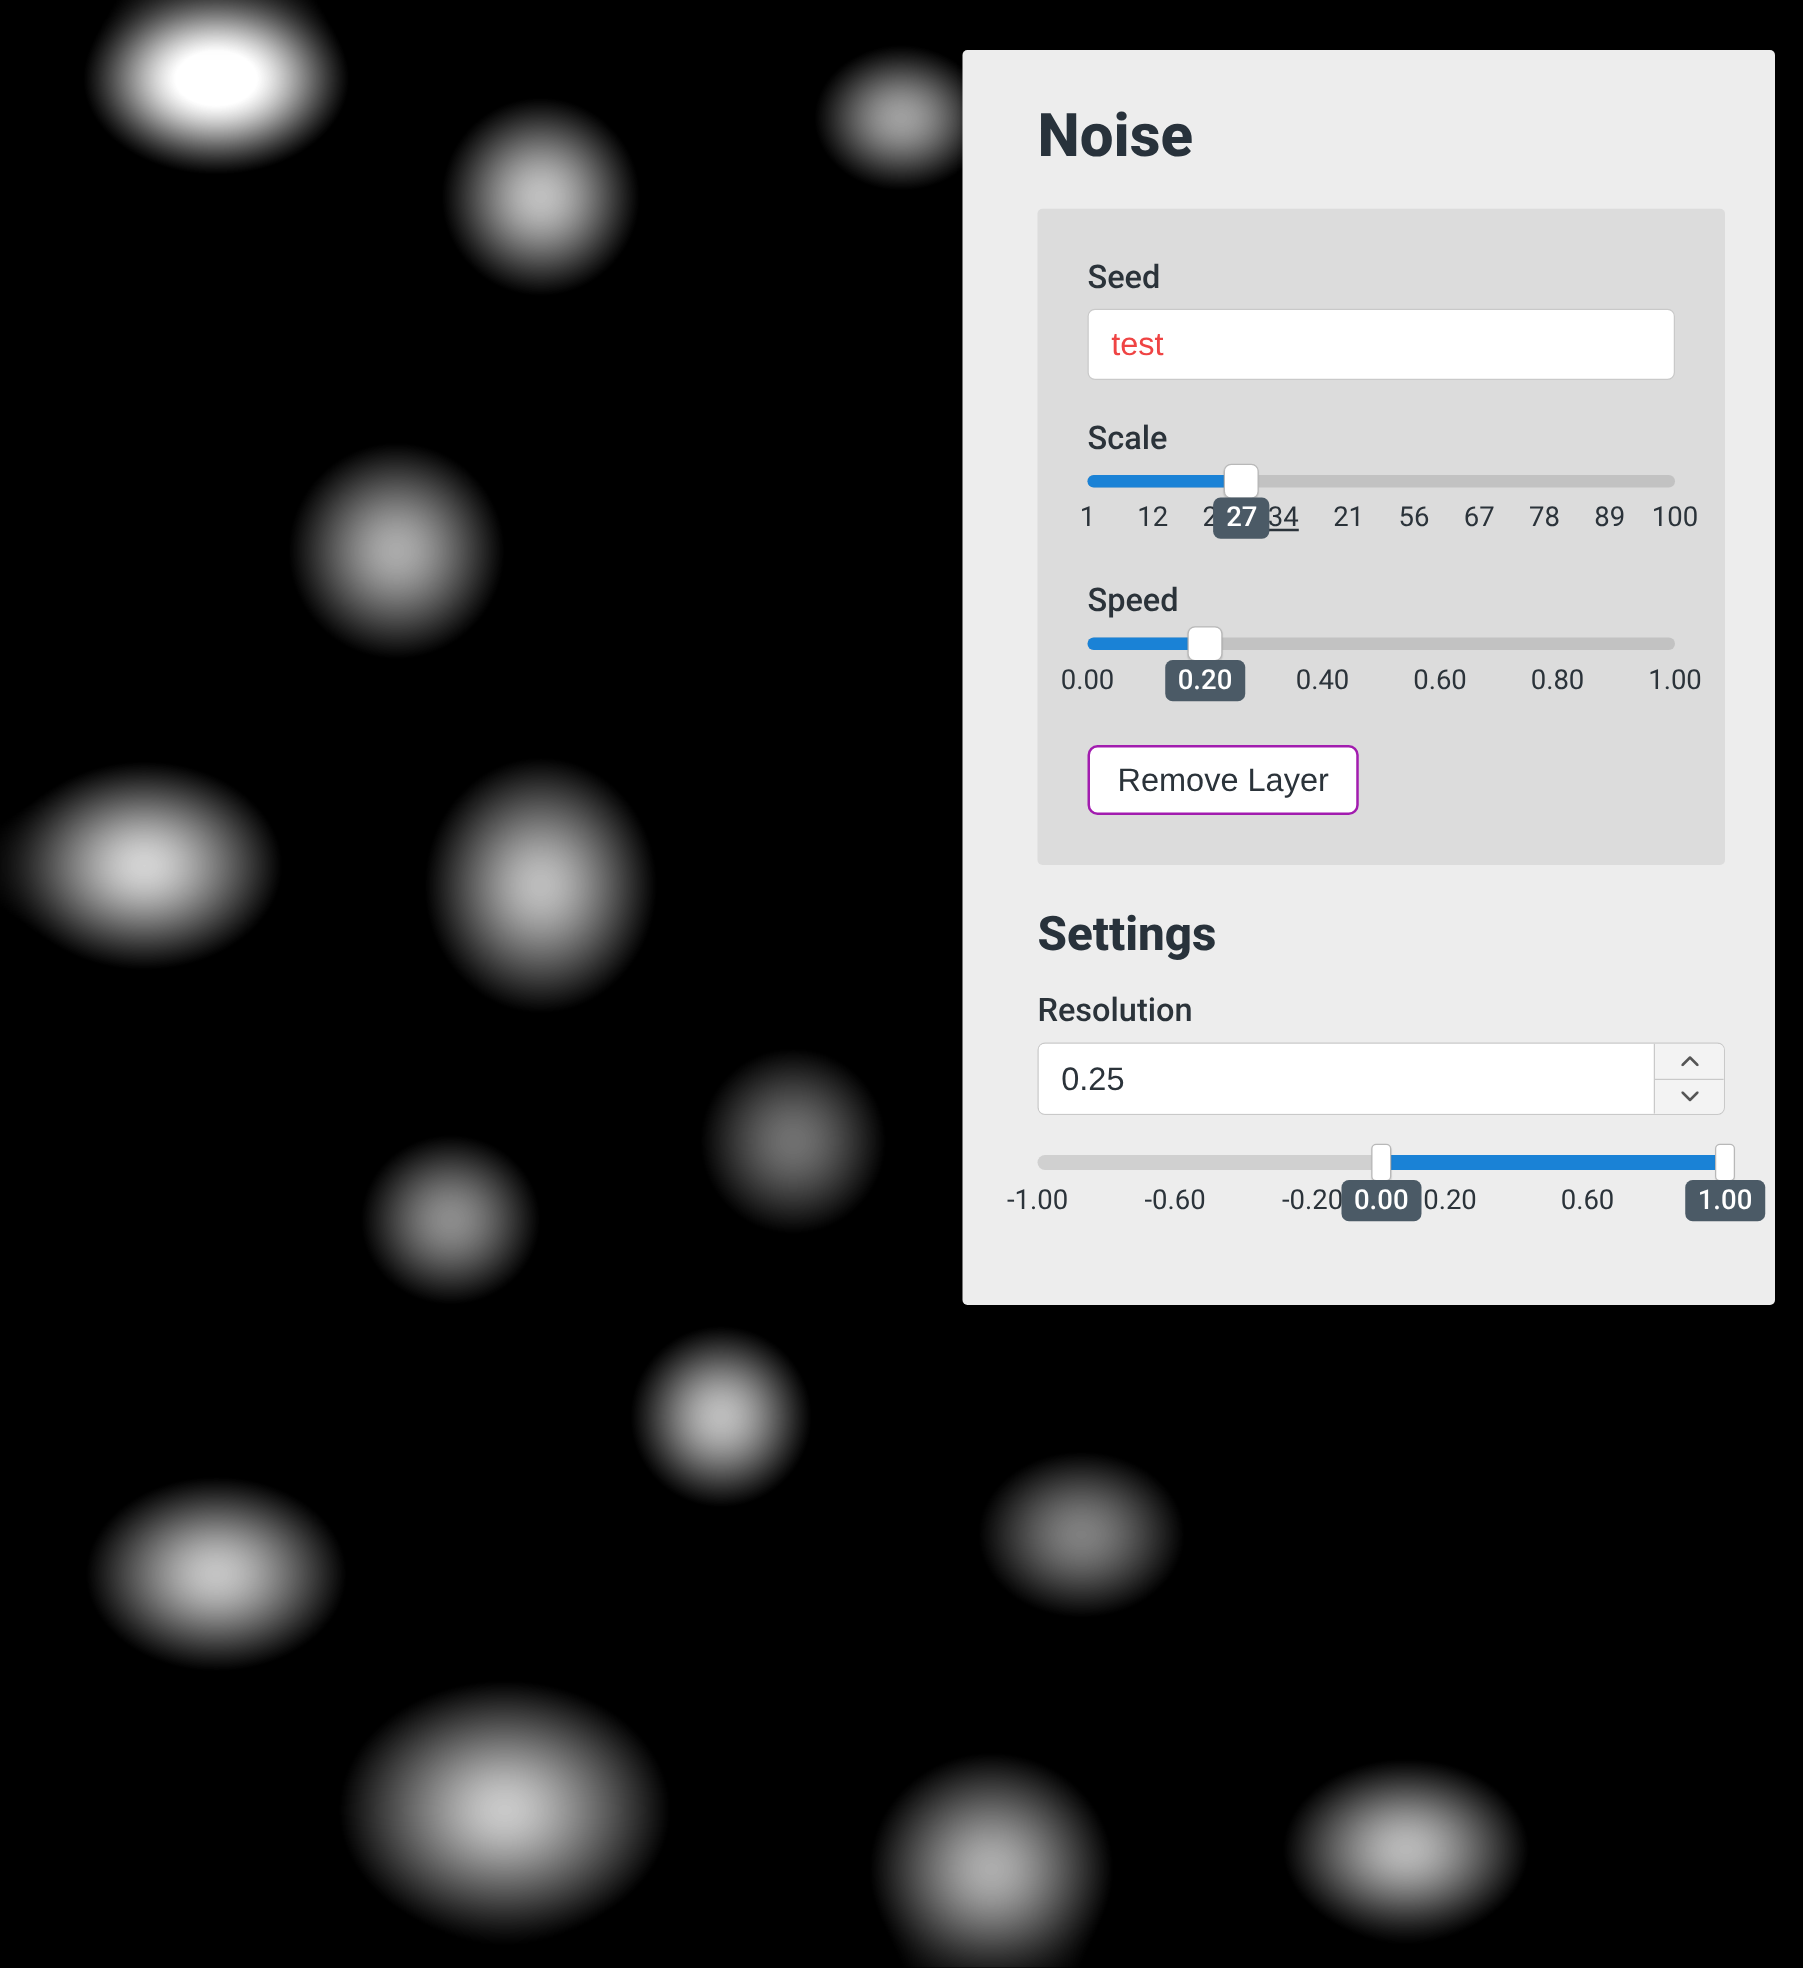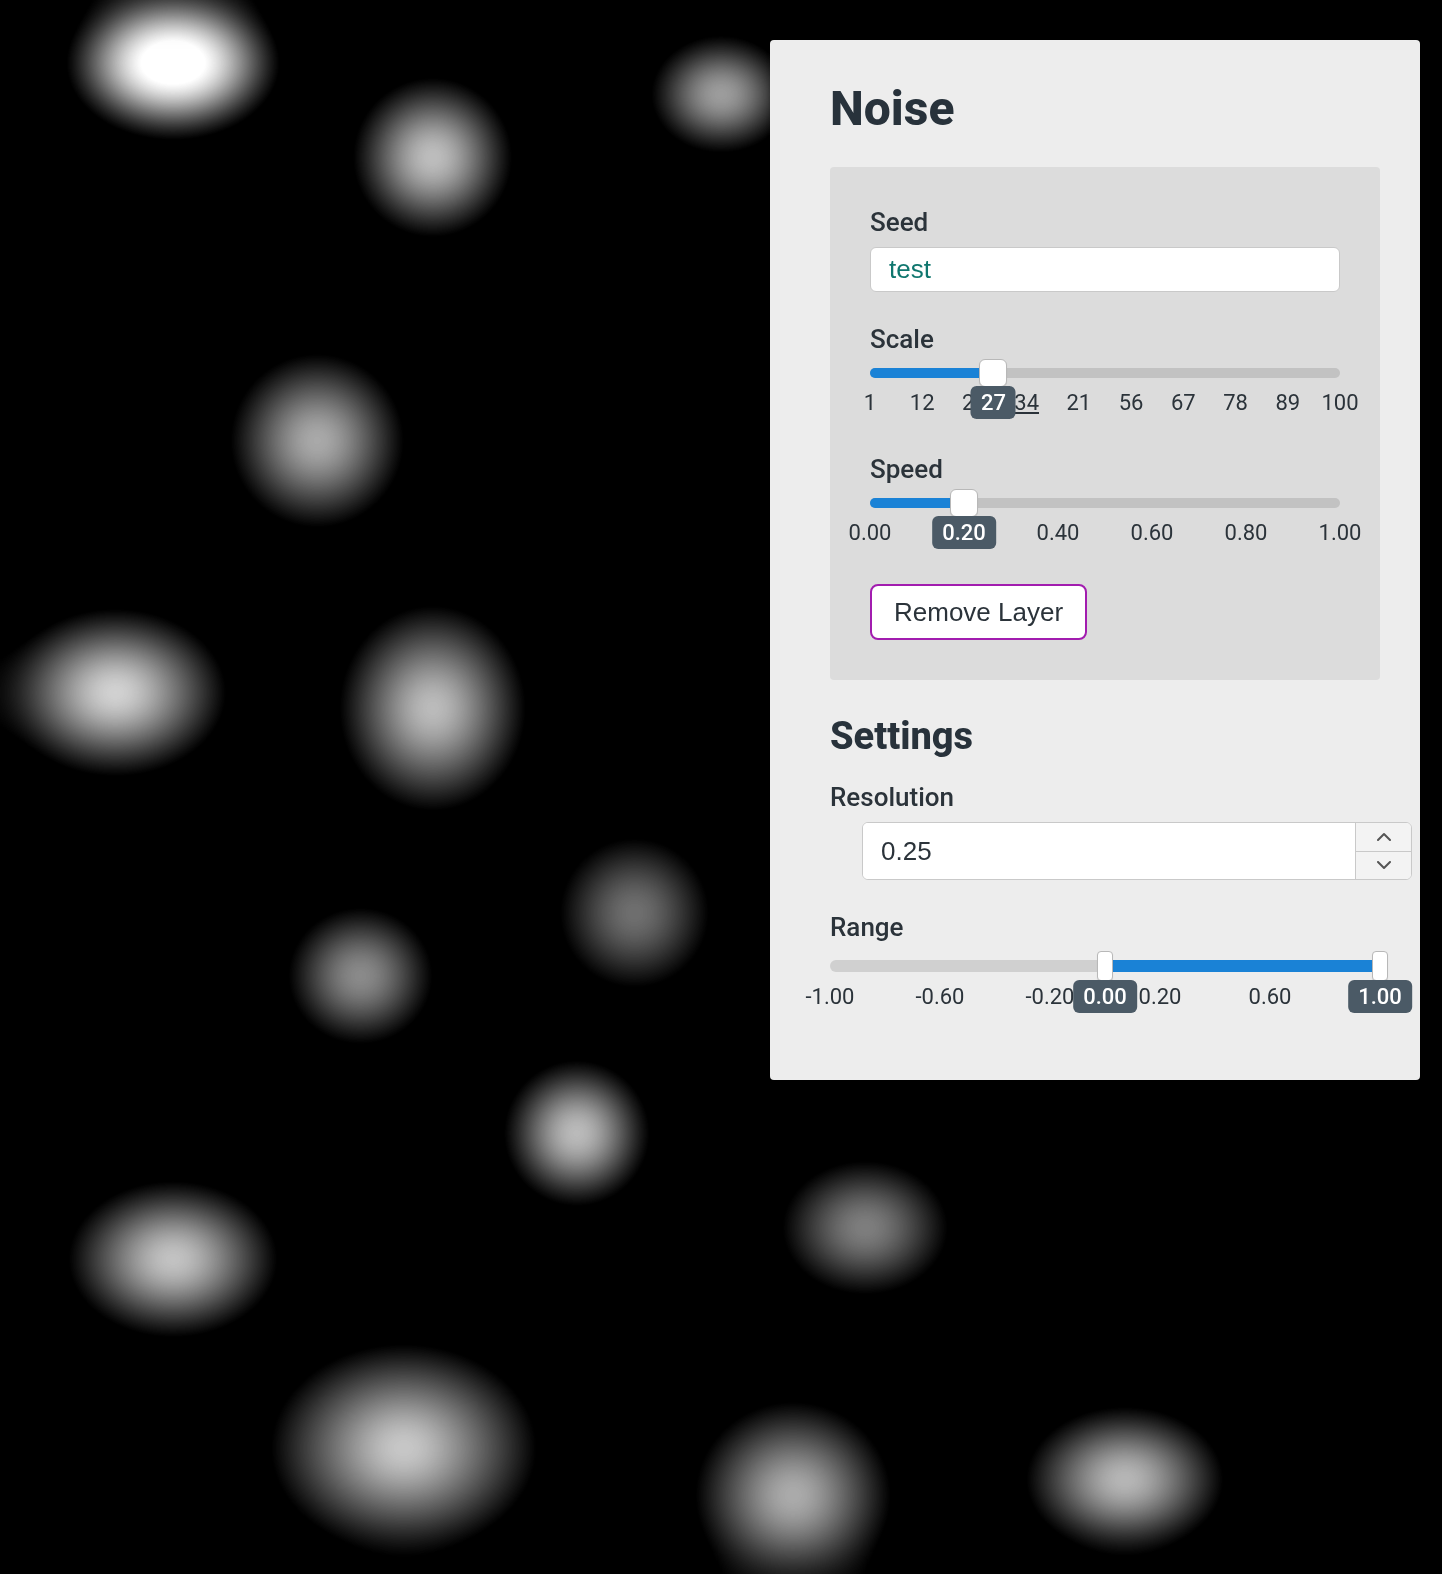--- a/index.html
+++ b/index.html
@@ -74,27 +74,27 @@
   .field-label {
     display: block;
     font-size: 26px;
     font-weight: 500;
     color: #2b333a;
     margin-bottom: 10px;
   }
 
   .text-input {
     width: 100%;
-    height: 45px;
+    height: 57px;
     border: 1px solid #c9c9c9;
     border-radius: 6px;
     padding: 0 18px;
     font-size: 26px;
     background: #fff;
-    color: #0f766e;
+    color: #ef4444;
   }
 
   
   .slider-wrap { width: 100%; }
   .slider-track {
     position: relative;
     height: 10px;
     background: #c2c2c2;
     border-radius: 6px;
     margin: 14px 0 12px 0;
@@ -156,21 +156,20 @@
 
   
   .stepper {
     display: flex;
     width: 100%;
     height: 58px;
     border: 1px solid #c9c9c9;
     border-radius: 6px;
     background: #fff;
     overflow: hidden;
-    margin-left: 32px;
   }
   .stepper-input {
     flex: 1;
     border: none;
     padding: 0 18px;
     font-size: 26px;
     color: #2b333a;
     background: #fff;
   }
   .stepper-btns {
@@ -303,21 +302,20 @@
         <div class="step-btn">
           <svg width="14" height="9" viewBox="0 0 14 9">
               <path d="M1 1 L7 7 L13 1" fill="none" stroke="#555" stroke-width="2" stroke-linecap="round" stroke-linejoin="round"></path>
             </svg>
         </div>
       </div>
     </div>
   </div>
 
   <div class="field">
-    <label class="field-label">Range</label>
     <div class="range-track" id="range-track">
       <div class="range-fill" id="range-fill" style="left: 50%; width: 50%;"></div>
       <div class="range-thumb" id="range-thumb-low" style="left: 50%;"></div>
       <div class="range-thumb" id="range-thumb-high" style="left: 100%;"></div>
     </div>
     <div class="range-ticks" id="range-ticks">
         <span class="tick" style="left: 0%;">-1.00</span>
         <span class="tick" style="left: 20%;">-0.60</span>
         <span class="tick" style="left: 40%;">-0.20</span>
         <span class="tick" style="left: 60%;">0.20</span>

